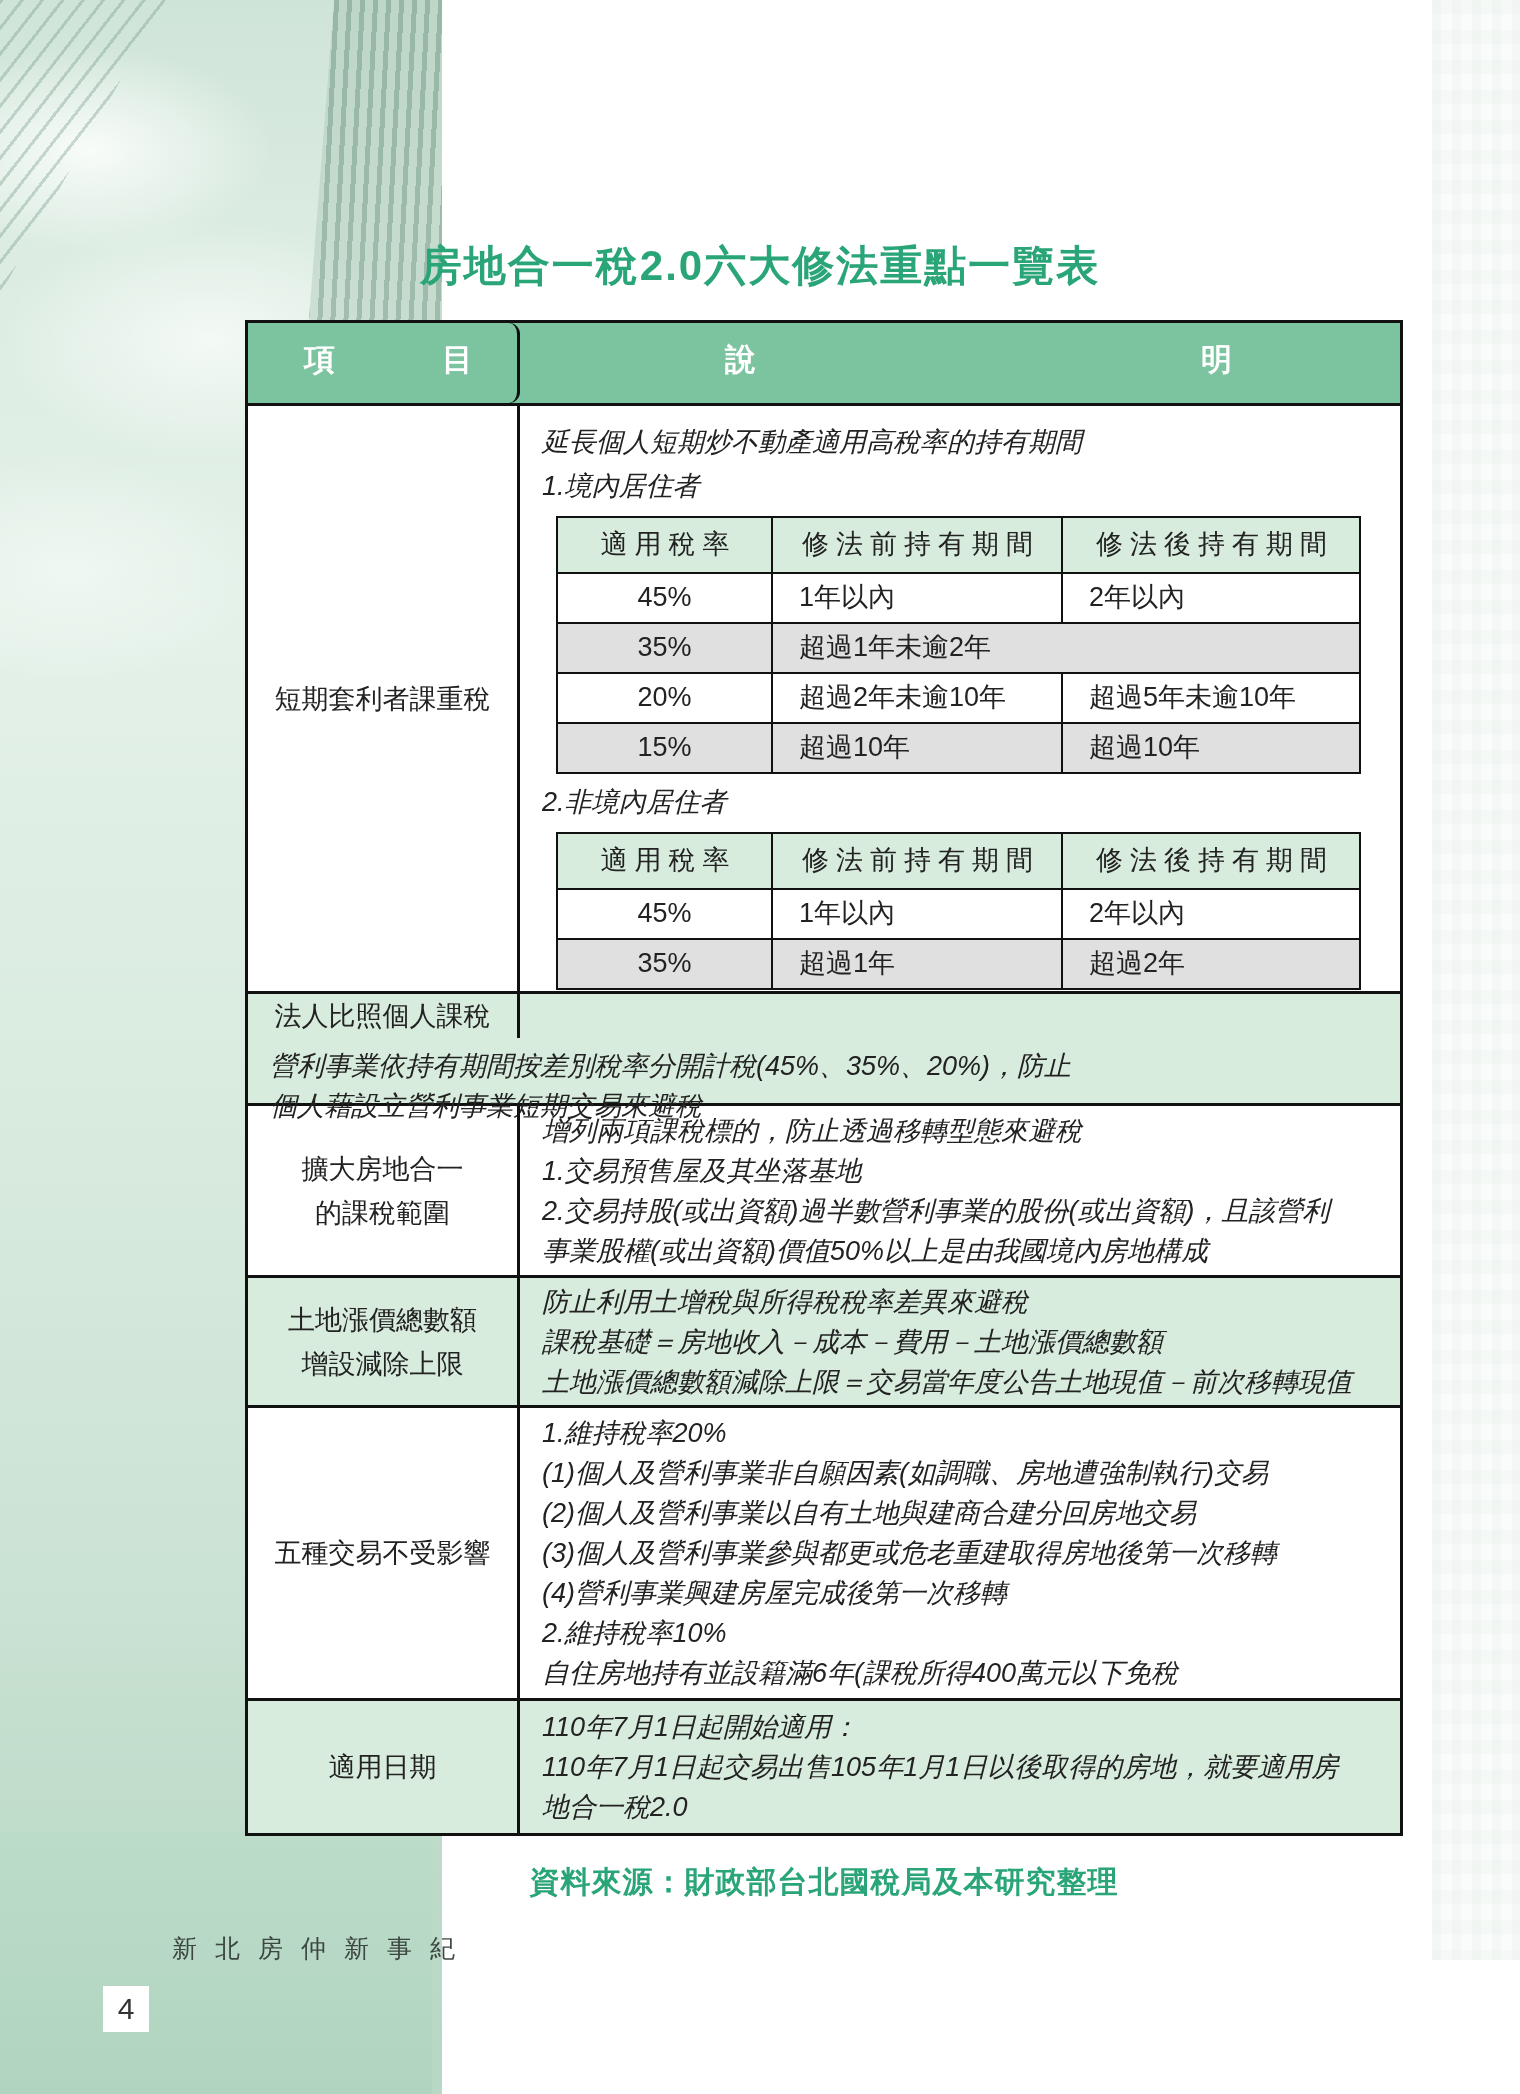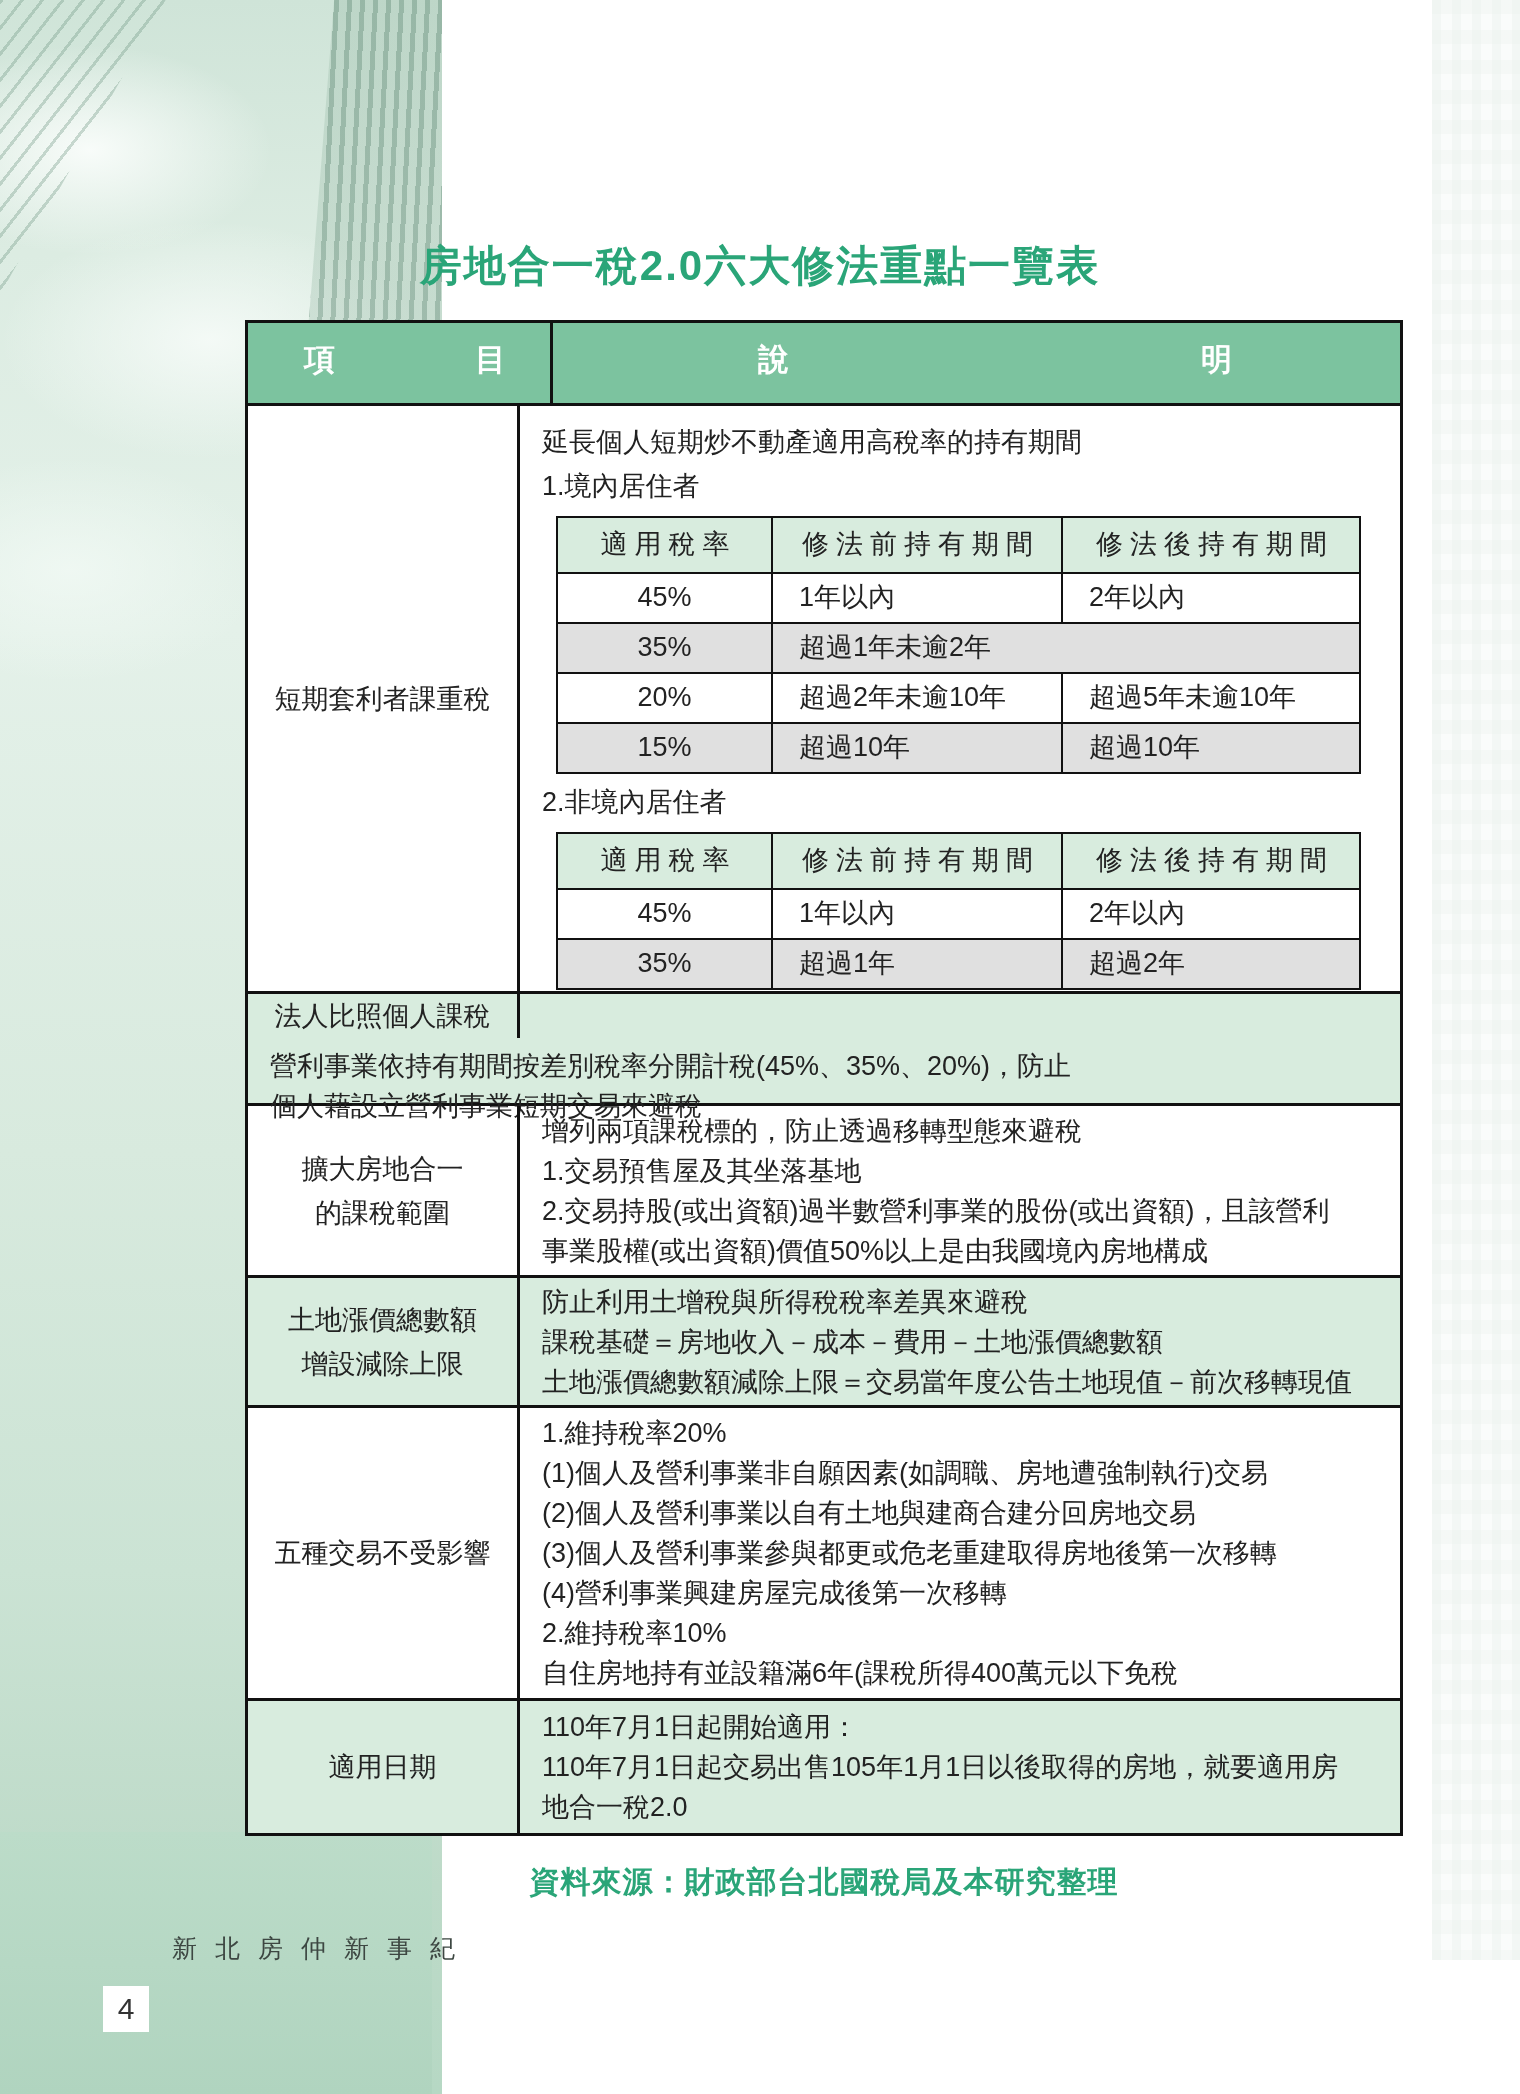--- a/index.html
+++ b/index.html
@@ -57,30 +57,30 @@
   .cell{box-sizing:border-box;}
   .cell.item{
     width:272px;border-right:3px solid #111;flex:none;
     display:flex;flex-direction:column;justify-content:center;align-items:center;
     text-align:center;line-height:44px;
   }
   .cell.desc{flex:1;display:flex;flex-direction:column;justify-content:center;padding:8px 0 8px 22px;}
   .t-row.green{background:#d8ecde;}
   .t-head{height:80px;background:#7cc39f;color:#fff;font-weight:bold;font-size:31px;}
   .t-head .head-item{
-    width:305px;flex:none;border-right:3px solid #111;box-sizing:border-box;
-    line-height:74px;text-align:justify;text-align-last:justify;padding:0 44px 16px 56px;
+    width:272px;flex:none;border-right:3px solid #111;box-sizing:border-box;
+    line-height:74px;text-align:justify;text-align-last:justify;padding:0 44px 16px 56px;border-radius:11px;
   }
   .t-head .head-desc{
     flex:1;line-height:74px;text-align:justify;text-align-last:justify;padding:0 168px 0 205px;box-sizing:border-box;
   }
   .r1{height:588px;} .r2{height:112px;flex-direction:column;} .r3{height:172px;}
   .r4{height:130px;} .r5{height:293px;} .r6{height:135px;}
   .r1 .cell.desc{justify-content:flex-start;padding-top:14px;}
-  .line{line-height:40px;white-space:nowrap;}
+  .line{line-height:40px;white-space:nowrap;font-style:italic;}
   .r1 .line{line-height:44px;}
   .item-line{line-height:44px;white-space:nowrap;}
   
   .inner-table{
     width:805px;margin:8px 0 6px 14px;border:2px solid #111;box-sizing:border-box;background:#fff;
   }
   .ntr{display:flex;}
   .ntr + .ntr{border-top:2px solid #111;}
   .ntc{box-sizing:border-box;height:48px;line-height:46px;white-space:nowrap;overflow:hidden;
        padding-left:26px;}

